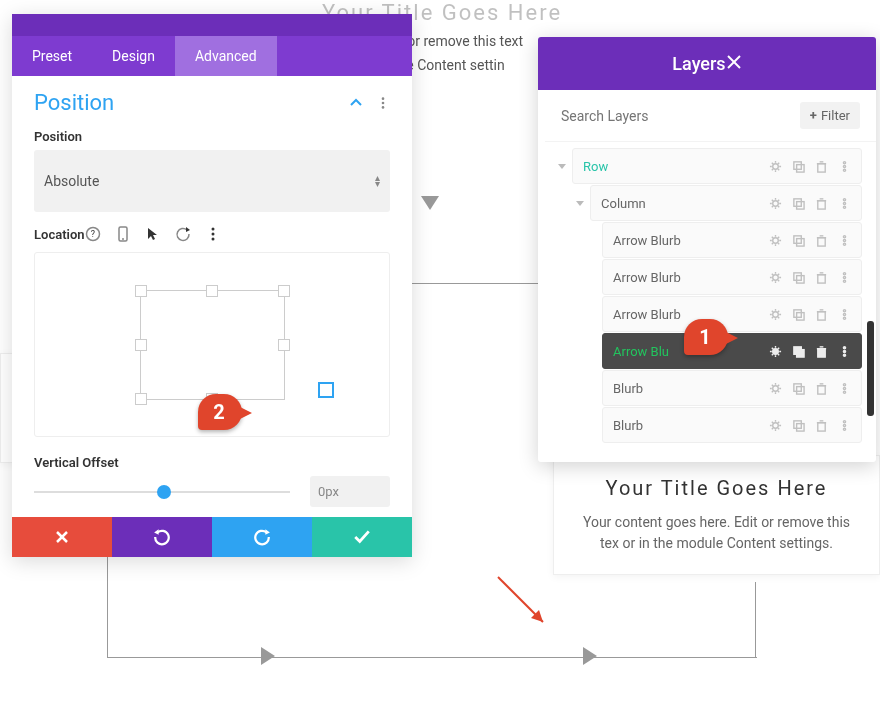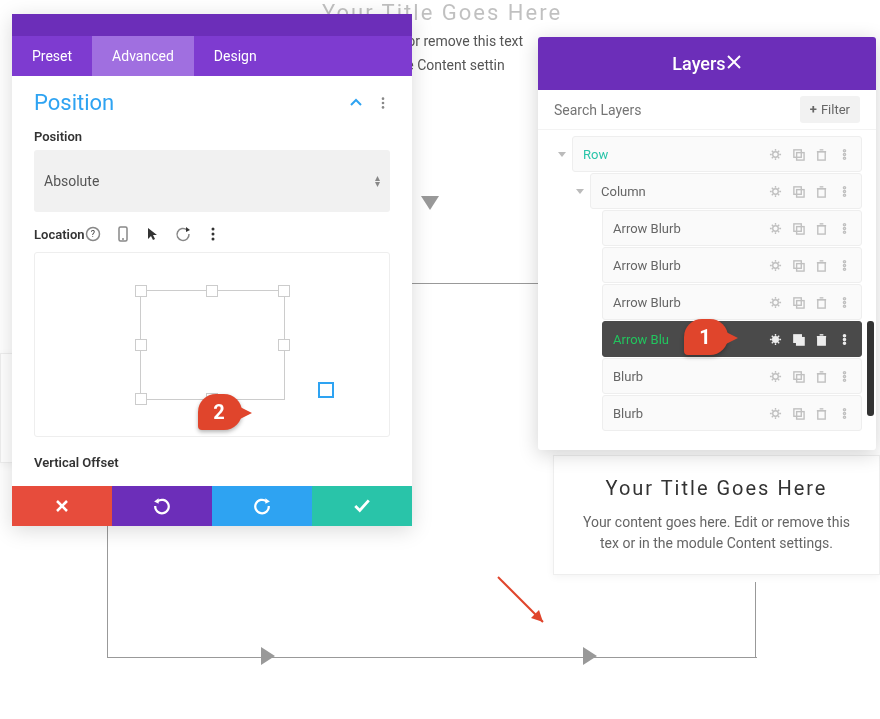--- a/index.html
+++ b/index.html
@@ -86,21 +86,21 @@
 .fbtn.red { background: #e74c3c; }
 .fbtn.purple { background: #6c2eb9; }
 .fbtn.blue { background: #2ea3f2; }
 .fbtn.green { background: #29c4a9; }
 
 
 .layers { position: absolute; top: 37px; left: 538px; width: 338px; background: #fff; box-shadow: 0 4px 20px rgba(0,0,0,.18); border-radius: 3px; overflow: hidden; }
 .layers-header { background: #6c2eb9; color: #fff; padding: 16px 18px; display: flex; justify-content: center; align-items: center; }
 .layers-title { font-size: 18px; font-weight: 500; }
 .layers-close { cursor: pointer; font-size: 18px; }
-.layers-search { display: flex; align-items: center; padding: 6px 16px; gap: 10px; border-bottom: 1px solid #f3f3f3; }
+.layers-search { display: flex; align-items: center; padding: 12px 16px; gap: 10px; border-bottom: 1px solid #f3f3f3; margin-left: 7px; }
 .layers-search input { flex: 1; border: none; outline: none; font-size: 14px; color: #999; }
 .filter-btn { background: #f2f2f2; border-radius: 3px; padding: 6px 10px; font-size: 13px; color: #666; cursor: pointer; display: flex; align-items: center; gap: 4px; }
 
 .tree { padding: 6px 14px 18px; }
 .tree-row { display: flex; align-items: center; height: 36px; border-radius: 3px; margin-bottom: 1px; position: relative; }
 .tree-row.depth0 { padding-left: 6px; }
 .tree-row.depth1 { padding-left: 24px; }
 .tree-row.depth2 { padding-left: 50px; }
 .tree-card { flex: 1; display: flex; align-items: center; justify-content: space-between; padding: 0 10px; height: 100%; background: #fafafa; border: 1px solid #eee; border-radius: 3px; }
 .tree-card.selected { background: #4a4a4a; border-color: #4a4a4a; color: #fff; }
@@ -155,22 +155,22 @@
   <polygon points="50,50 38,46 46,38" fill="#e0452c"></polygon>
 </svg>
 
 <div class="vbar"></div>
 
 <div class="panel">
   <div class="panel-header">
   </div>
   <div class="tabs">
     <div class="tab">Preset</div>
+    <div class="tab">Design</div>
     <div class="tab active">Advanced</div>
-    <div class="tab">Design</div>
   </div>
   <div class="panel-body">
     <div class="section-head">
       <div class="section-title">Position</div>
       <div class="section-icons">
         <svg class="chevup" width="16" height="16" viewBox="0 0 16 16">
             <polyline points="3,10 8,5 13,10" fill="none" stroke="#2ea3f2" stroke-width="2"></polyline>
           </svg>
         <svg class="vdots" width="14" height="14" viewBox="0 0 16 16">
             <circle cx="8" cy="3" r="1.5" fill="#888"></circle>
@@ -222,20 +222,27 @@
         <div class="anchor tr"></div>
         <div class="anchor ml"></div>
         <div class="anchor mr"></div>
         <div class="anchor bl"></div>
         <div class="anchor bc"></div>
       </div>
       <div class="anchor br-out" style="position:absolute; bottom:38px; right:55px"></div>
     </div>
 
     <div class="field-label">Vertical Offset</div>
+    <div class="slider-row">
+      <div class="slider">
+        <div class="slider-track"></div>
+        <div class="slider-thumb"></div>
+      </div>
+      <input class="offset-input" value="0px" style="">
+    </div>
   </div>
 
   <div class="panel-footer">
     <div class="fbtn red">
       <svg width="16" height="16" viewBox="0 0 16 16">
           <line x1="3" y1="3" x2="13" y2="13" stroke="#fff" stroke-width="2.5"></line>
           <line x1="13" y1="3" x2="3" y2="13" stroke="#fff" stroke-width="2.5"></line>
         </svg>
     </div>
     <div class="fbtn purple">

